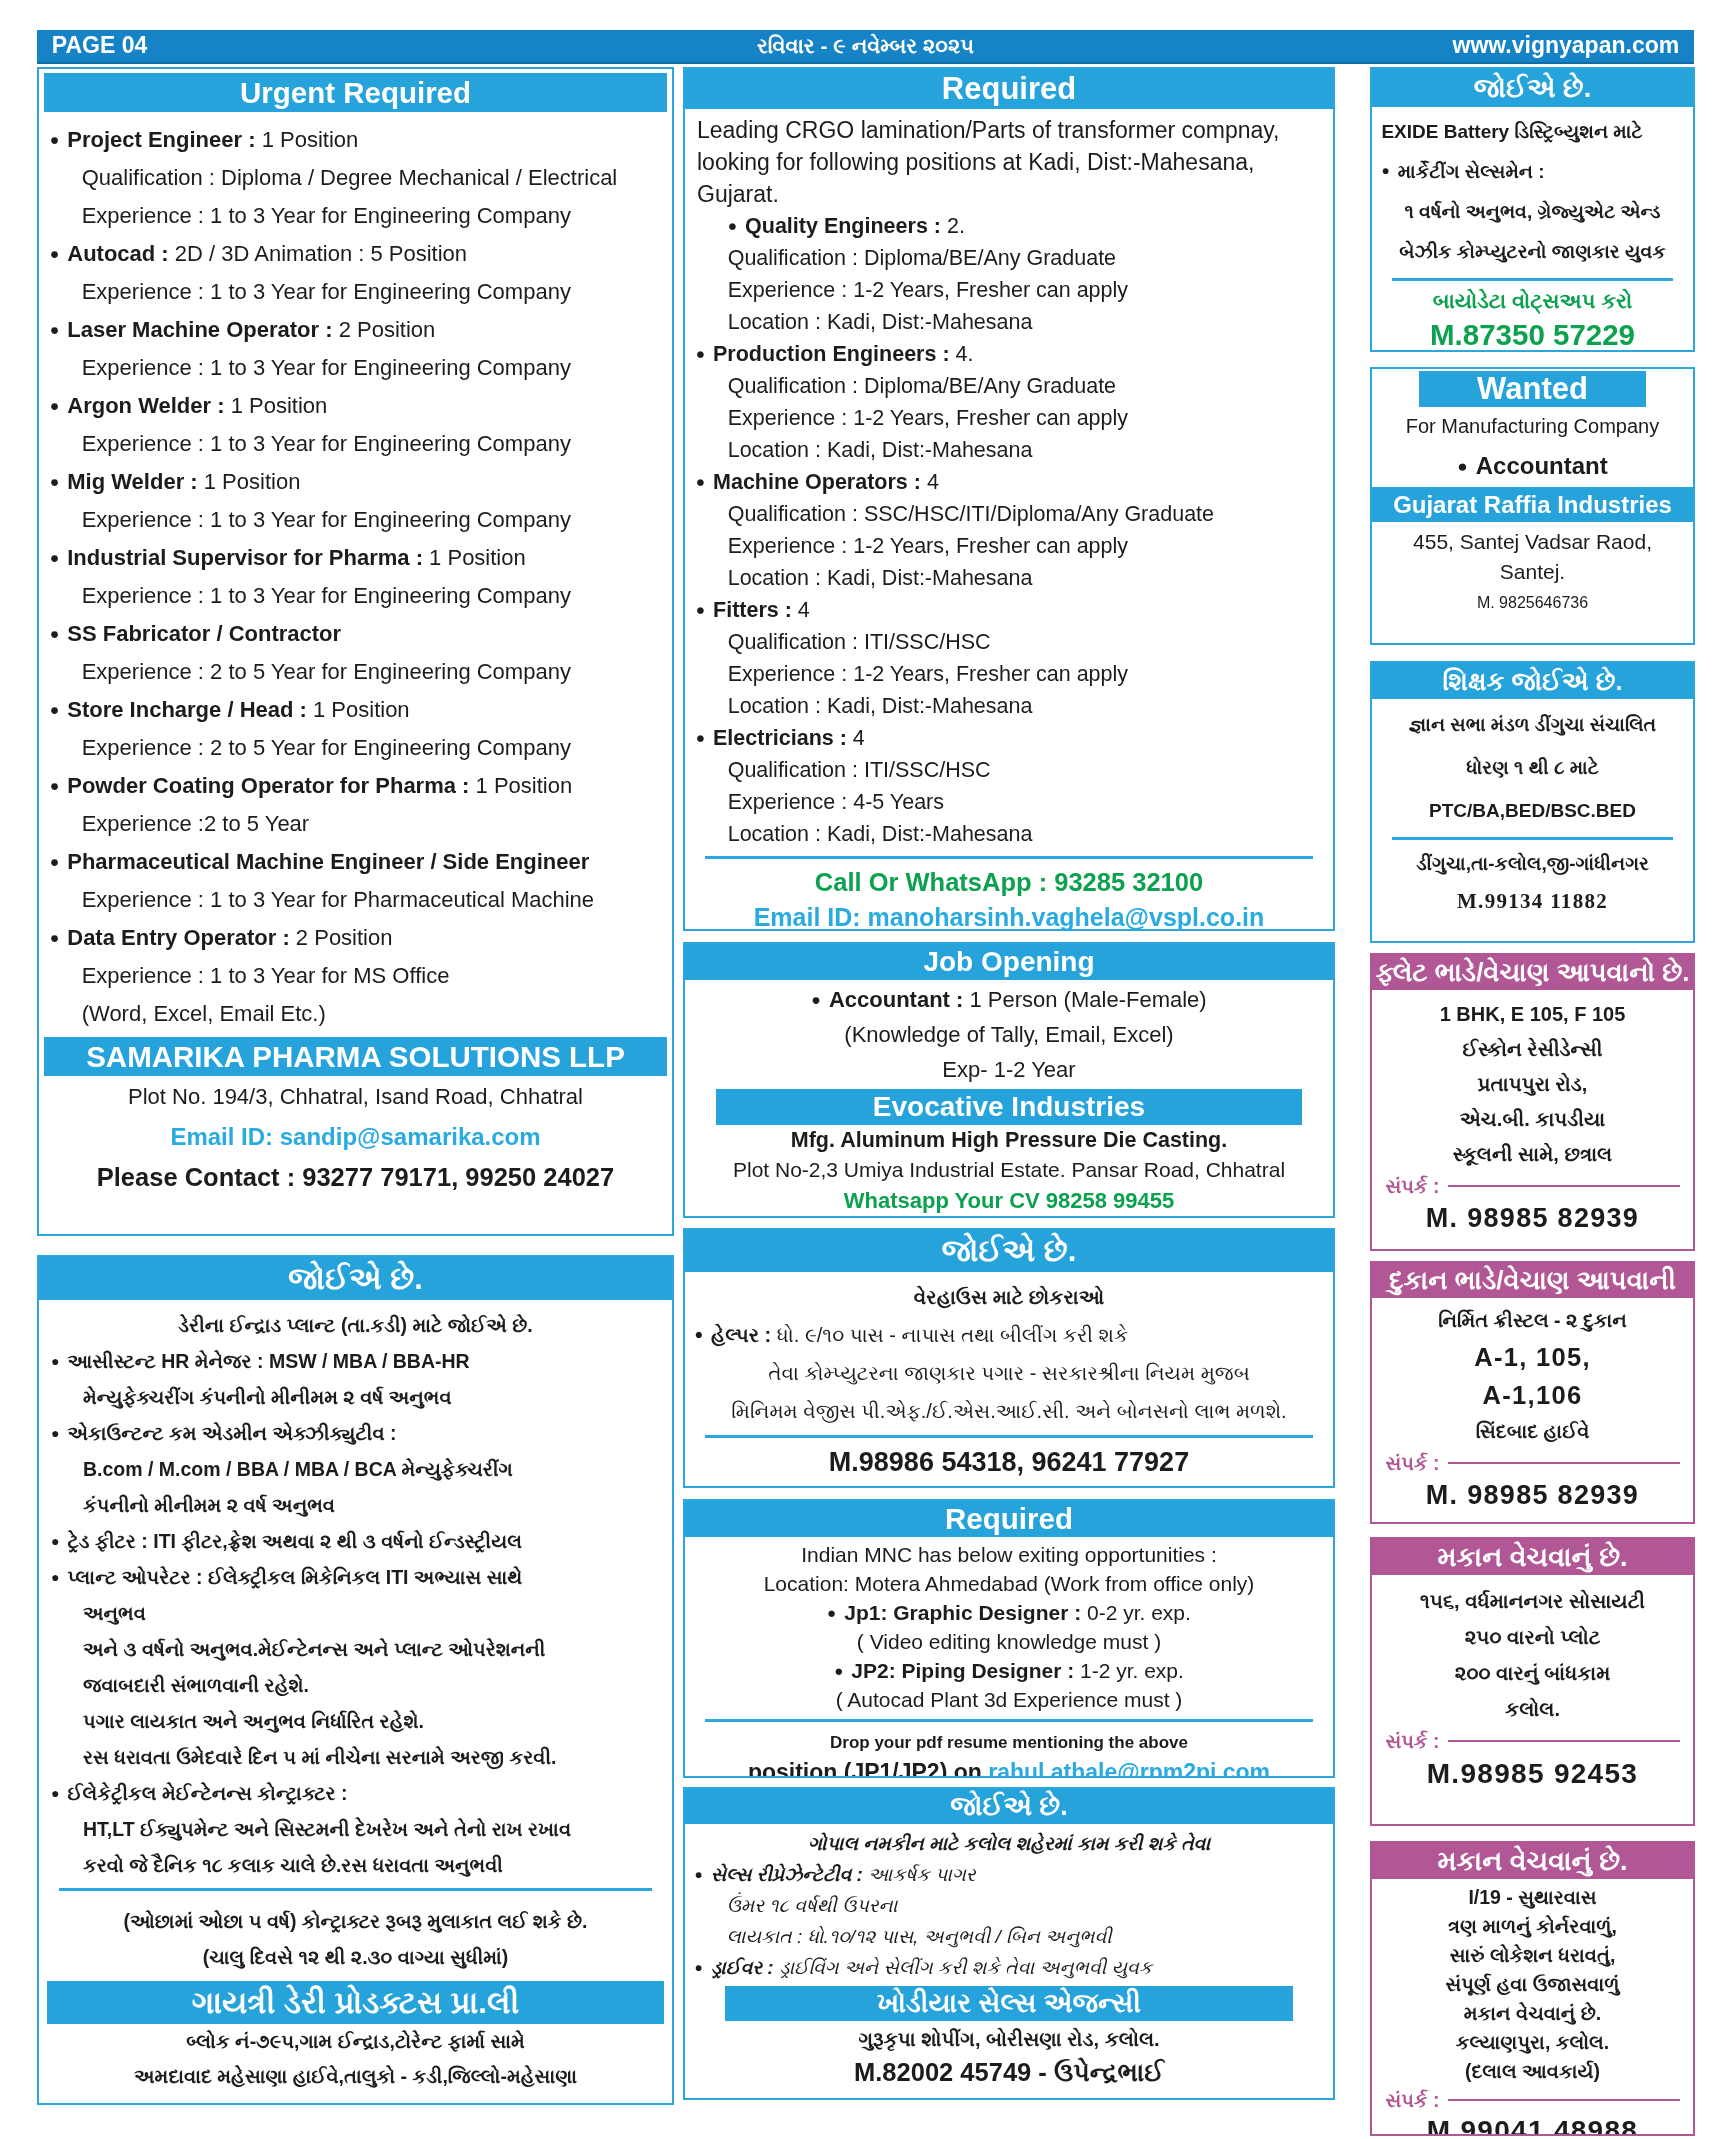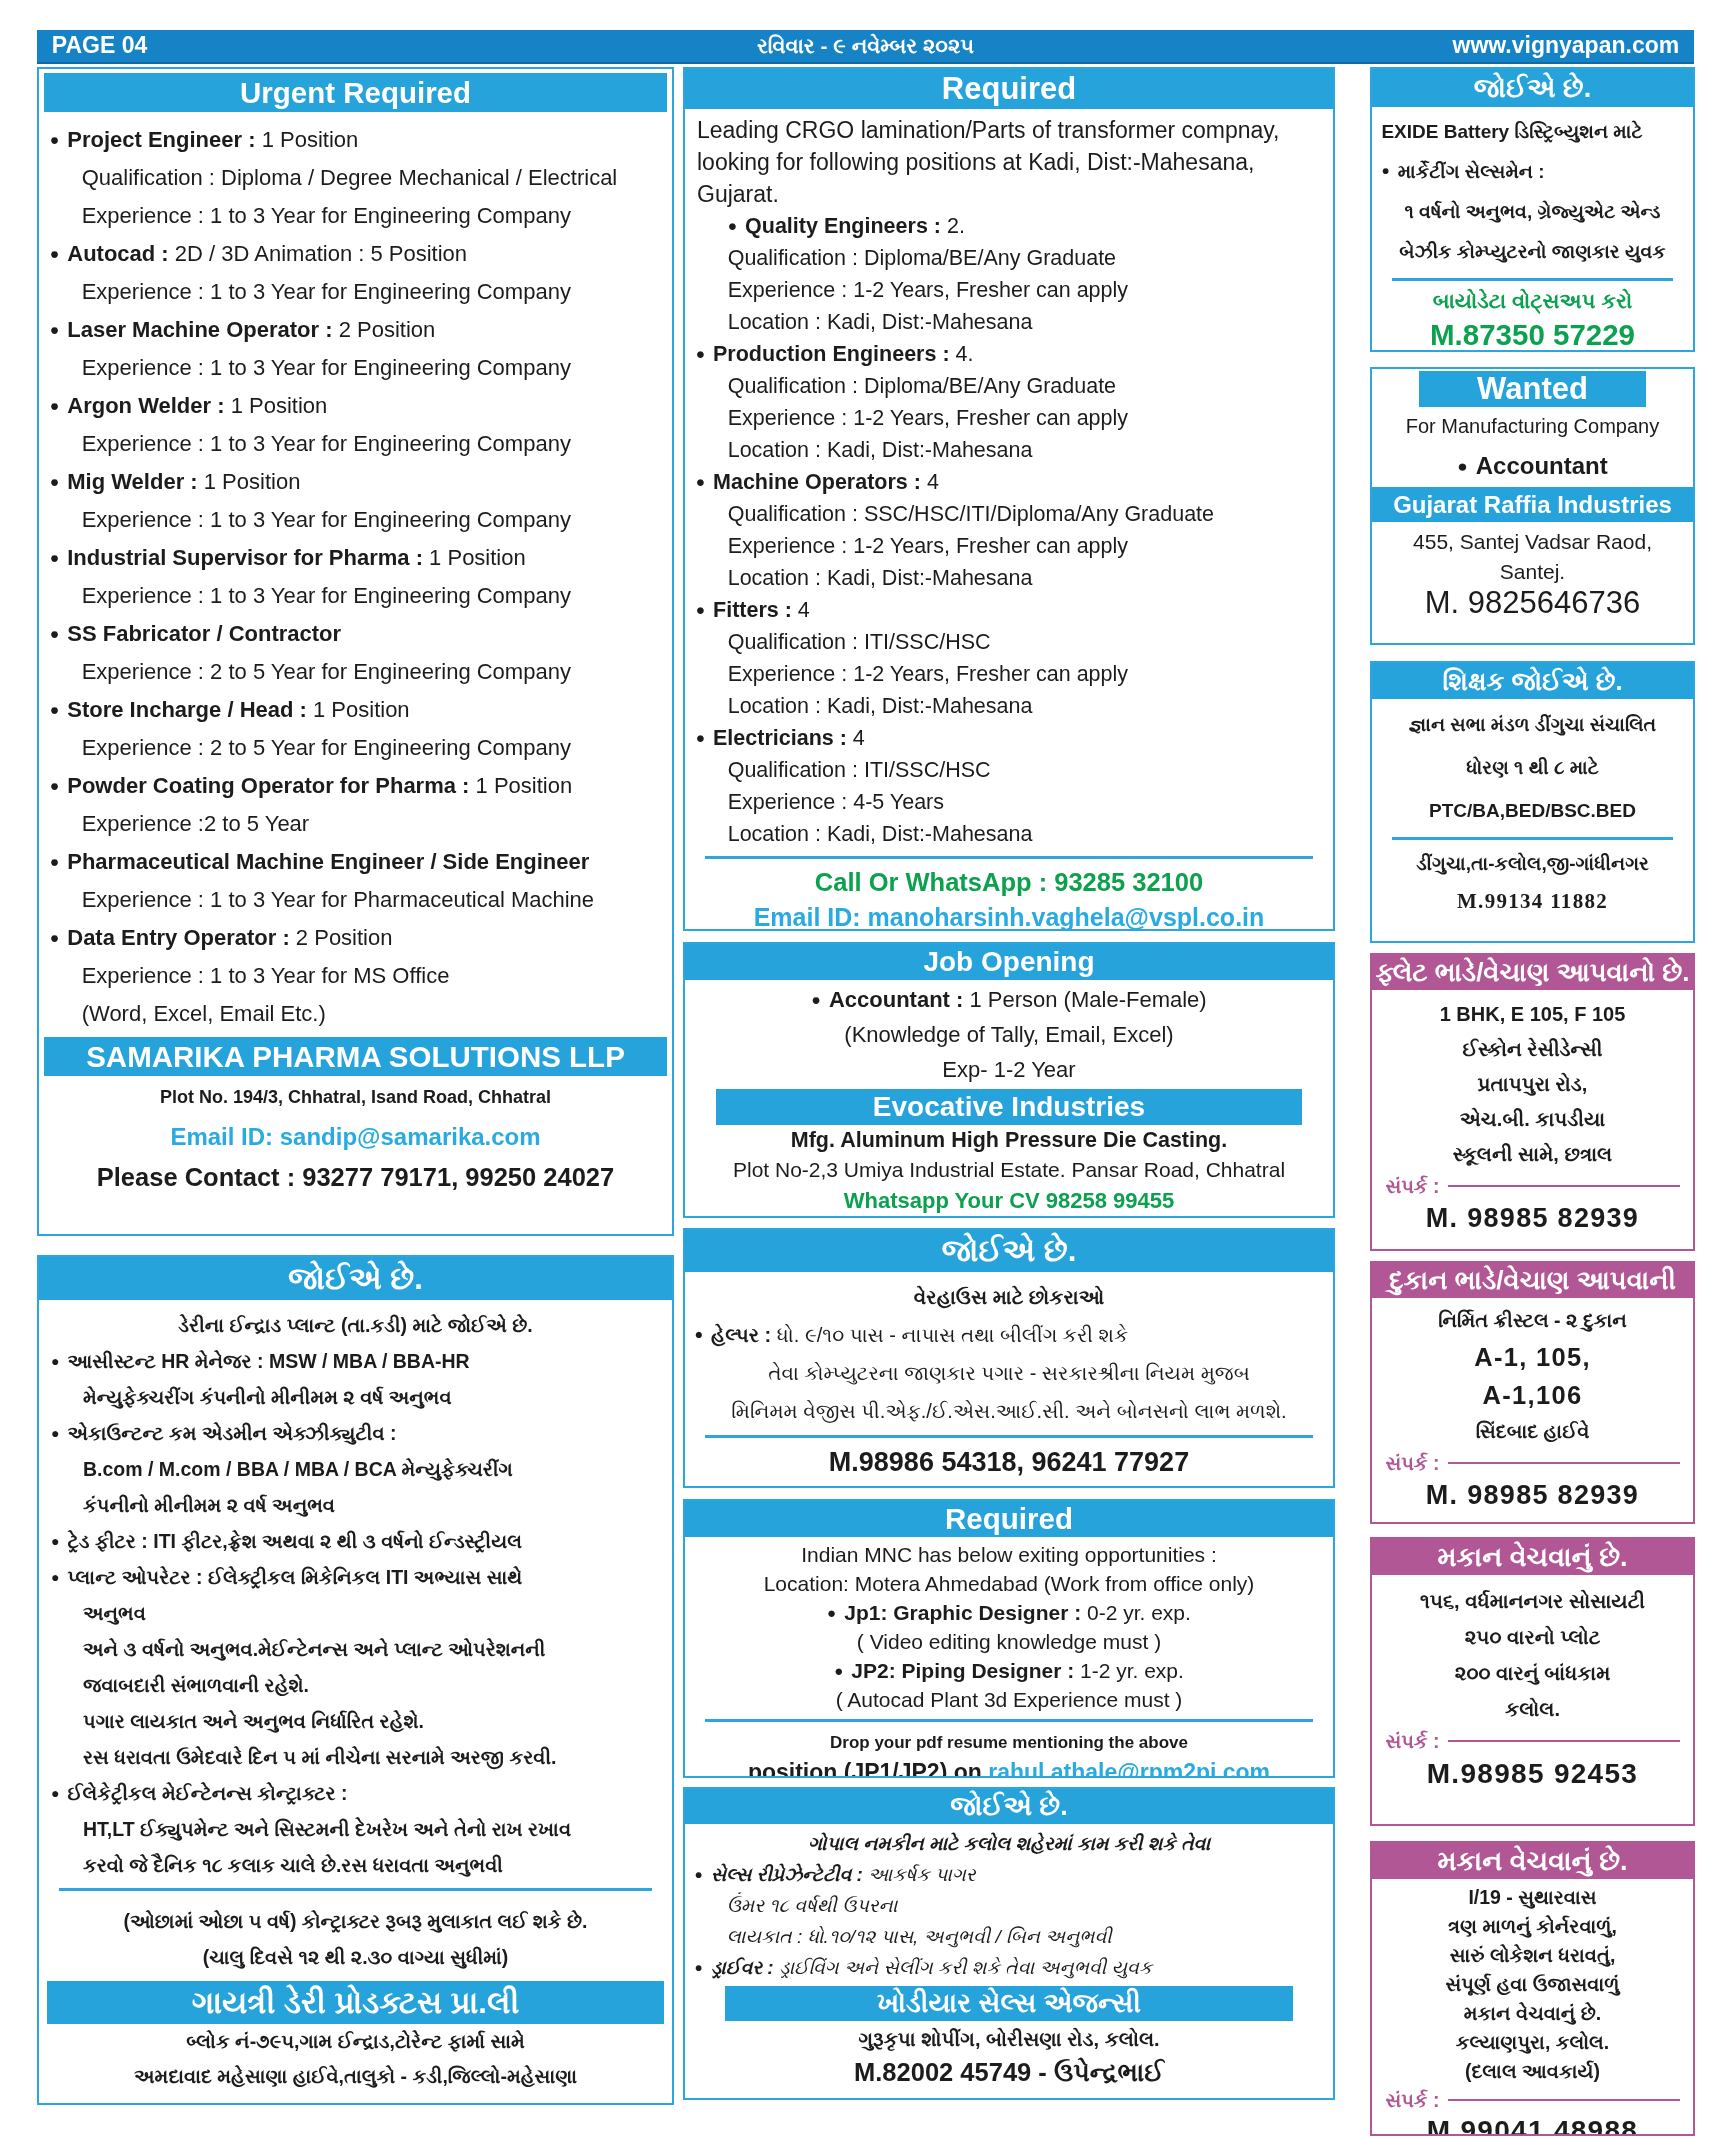--- a/index.html
+++ b/index.html
@@ -34,21 +34,21 @@
   .phone{font-weight:bold;text-align:center;}
   .contact{display:flex;align-items:center;color:#B25795;font-weight:bold;
            padding:0 13.4px;box-sizing:border-box;}
   .contact .cline{flex:1;border-bottom:2.7px solid #B25795;margin-left:8px;height:0;}
   
   .boxA{height:1169px;}
   .boxA .band{height:39px;line-height:39px;font-size:29.5px;margin:4px 5.4px 0;}
   .u-lines{padding:9.4px 10.7px 0;}
   .u-lines .ln{font-size:22px;line-height:38px;}
   .sam-band{height:38px;line-height:38px;font-size:27px;margin:9.4px 6.7px 0;}
-  .sam-addr{font-size:18px;font-weight:bold;text-align:center;line-height:42px;}
+  .sam-addr{font-size:22px;font-weight:normal;text-align:center;line-height:42px;}
   .sam-email{font-size:24px;font-weight:bold;text-align:center;line-height:38px;}
   .sam-contact{font-size:25.5px;font-weight:bold;text-align:center;line-height:42px;}
   .boxB{margin-top:19px;height:850px;}
   .boxB .band{height:43px;line-height:43px;font-size:31px;}
   .g-lines{padding:6.7px 12px 0;}
   .g-lines .ln{font-size:19.5px;line-height:36px;}
   .gd-band{height:38px;line-height:38px;font-size:27px;margin:5.4px 8px 0;}
   .gd-addr{font-size:19.5px;font-weight:bold;text-align:center;line-height:35px;}
   .gd-email{font-size:24px;font-weight:bold;text-align:center;line-height:38px;}
   
@@ -92,21 +92,21 @@
   .r1-lines .ln{font-size:19px;line-height:40px;font-weight:bold;}
   .r1-note{font-size:21px;font-weight:bold;text-align:center;line-height:29.5px;}
   .r1-phone{font-size:29.5px;line-height:38px;}
   .boxR2{margin-top:14.8px;height:278px;}
   .wanted-band{height:36px;line-height:36px;font-size:31px;margin:2.7px 47px 0;}
   .r2-l1{font-size:20px;text-align:center;line-height:38px;}
   .r2-acc{font-size:24px;font-weight:bold;text-align:center;line-height:42px;}
   .raffia-band{height:35px;line-height:35px;font-size:24px;}
   .r2-a1{font-size:21px;text-align:center;line-height:32px;padding-top:4px;}
   .r2-a2{font-size:21px;text-align:center;line-height:28px;}
-  .r2-phone{font-size:31px;font-weight:normal;line-height:34px;}
+  .r2-phone{font-size:16px;font-weight:normal;line-height:34px;}
   .boxR3{margin-top:16px;height:282px;}
   .boxR3 .band{height:36px;line-height:36px;font-size:25.5px;}
   .r3-lines{padding:4px 8px 0;}
   .r3-lines .ln{font-size:19px;line-height:43px;font-weight:bold;}
   .r3-loc{font-size:19px;font-weight:bold;text-align:center;line-height:36px;}
   .r3-phone{font-size:21px;line-height:39px;letter-spacing:1.3px;font-family:Liberation Serif, serif;}
   .boxR4{margin-top:10.7px;height:298px;}
   .pinkhead{height:35px;line-height:35px;font-size:26px;}
   .r4-lines{padding:6.7px 8px 0;}
   .r4-lines .ln{font-size:20px;line-height:35px;font-weight:bold;}

